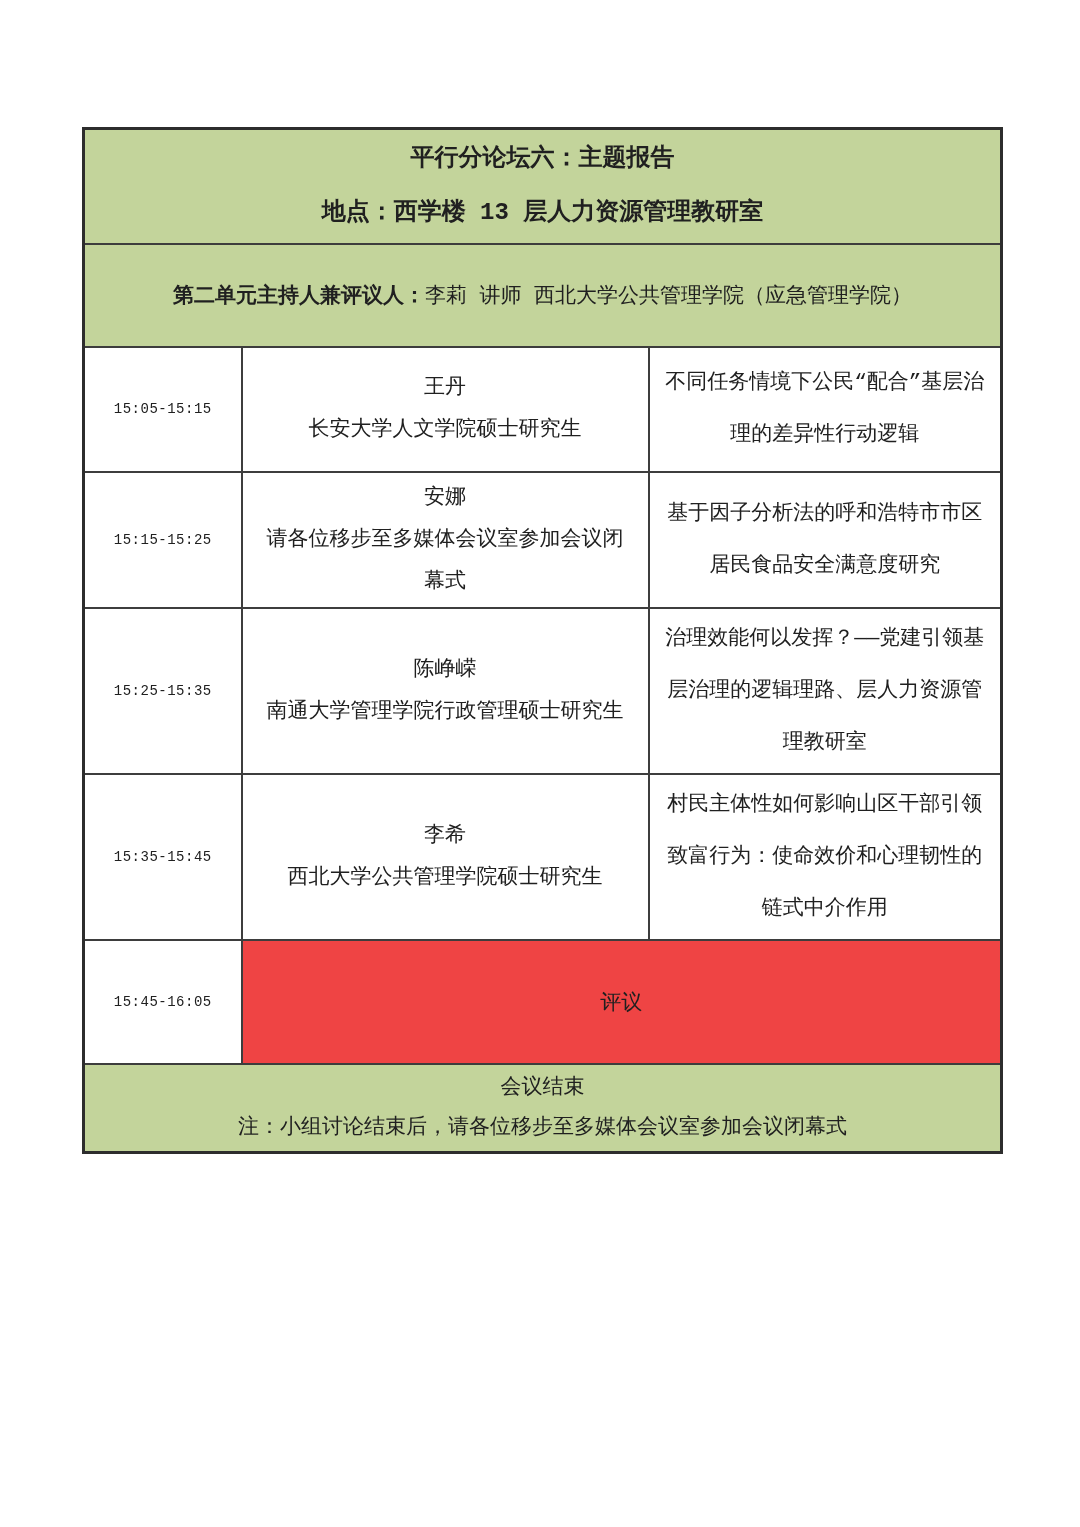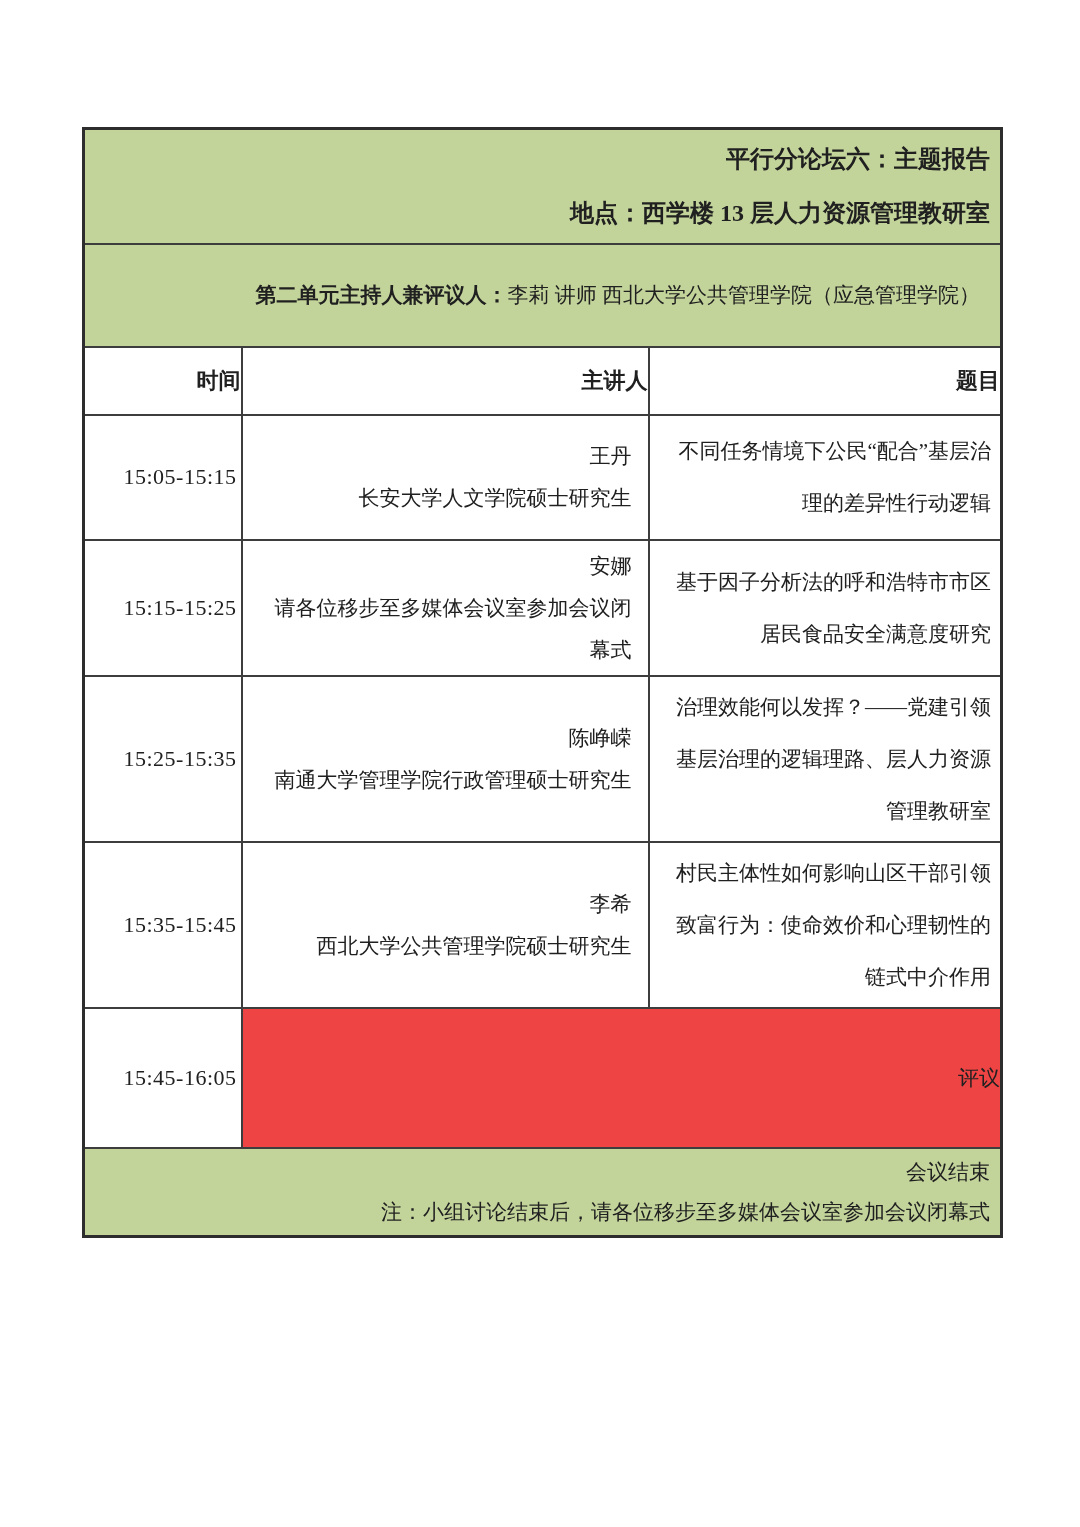--- a/index.html
+++ b/index.html
@@ -21,45 +21,46 @@
     left: 82px;
     top: 127px;
     width: 918px;
     border-collapse: collapse;
     table-layout: fixed;
     border: 3px solid #2d2d2d;
   }
   .schedule td, .schedule th {
     border: 2px solid #3d3d3d;
     vertical-align: middle;
-    text-align: right;
+    text-align: center;
+    font-family: Liberation Mono, monospace;
   }
   .green { background: #c3d49b; }
 
   
   .title-cell { height: 115px; padding: 6px 10px; }
   .title-line { font-weight: bold; font-size: 24px; line-height: 32px; }
   .title-line + .title-line { margin-top: 22px; }
 
   
   .moderator-cell { height: 103px; font-size: 21px; padding: 20px 20px; }
   .moderator-label { font-weight: bold; }
 
   
   .header-row th { height: 68px; font-size: 22px; font-weight: bold; background: #ffffff; }
 
   
-  .time-cell { font-size: 22px; letter-spacing: 0.5px; padding: 0 4px; background: #ffffff; }
+  .time-cell { font-size: 14px; letter-spacing: 0.5px; padding: 0 4px; background: #ffffff; }
   .speaker-cell { font-size: 21px; line-height: 42px; padding: 4px 16px; background: #ffffff; }
   .topic-cell  { font-size: 21px; line-height: 52px; padding: 4px 9px; background: #ffffff; text-align: center; }
   .r1 .time-cell, .r1 .speaker-cell, .r1 .topic-cell { height: 125px; }
   .r2 td { height: 115px; }
   .r3 td { height: 125px; }
   .r4 td { height: 132px; }
-  .r5 td { height: 140px; }
+  .r5 td { height: 124px; }
   .merged-cell { font-size: 21px; background: #ef4444; }
 
   
   .footer-cell { height: 85px; padding: 6px 10px; font-size: 21px; }
   .footer-end { line-height: 34px; }
   .footer-note { line-height: 34px; margin-top: 6px; }
 </style>
 </head>
 <body>
 
@@ -78,25 +79,20 @@
         <div class="title-line">地点：西学楼 13 层人力资源管理教研室</div>
       </td>
     </tr>
 
     <tr>
       <td colspan="3" class="green moderator-cell">
         <span class="moderator-label">第二单元主持人兼评议人：</span><span>李莉 讲师 西北大学公共管理学院（应急管理学院）</span>
       </td>
     </tr>
 
-    <tr class="header-row">
-      <th>时间</th>
-      <th>主讲人</th>
-      <th>题目</th>
-    </tr>
 
     <tr class="r1">
       <td class="time-cell">15:05-15:15</td>
       <td class="speaker-cell">
         <div>王丹</div>
         <div>长安大学人文学院硕士研究生</div>
       </td>
       <td class="topic-cell">不同任务情境下公民“配合”基层治理的差异性行动逻辑</td>
     </tr>
 

